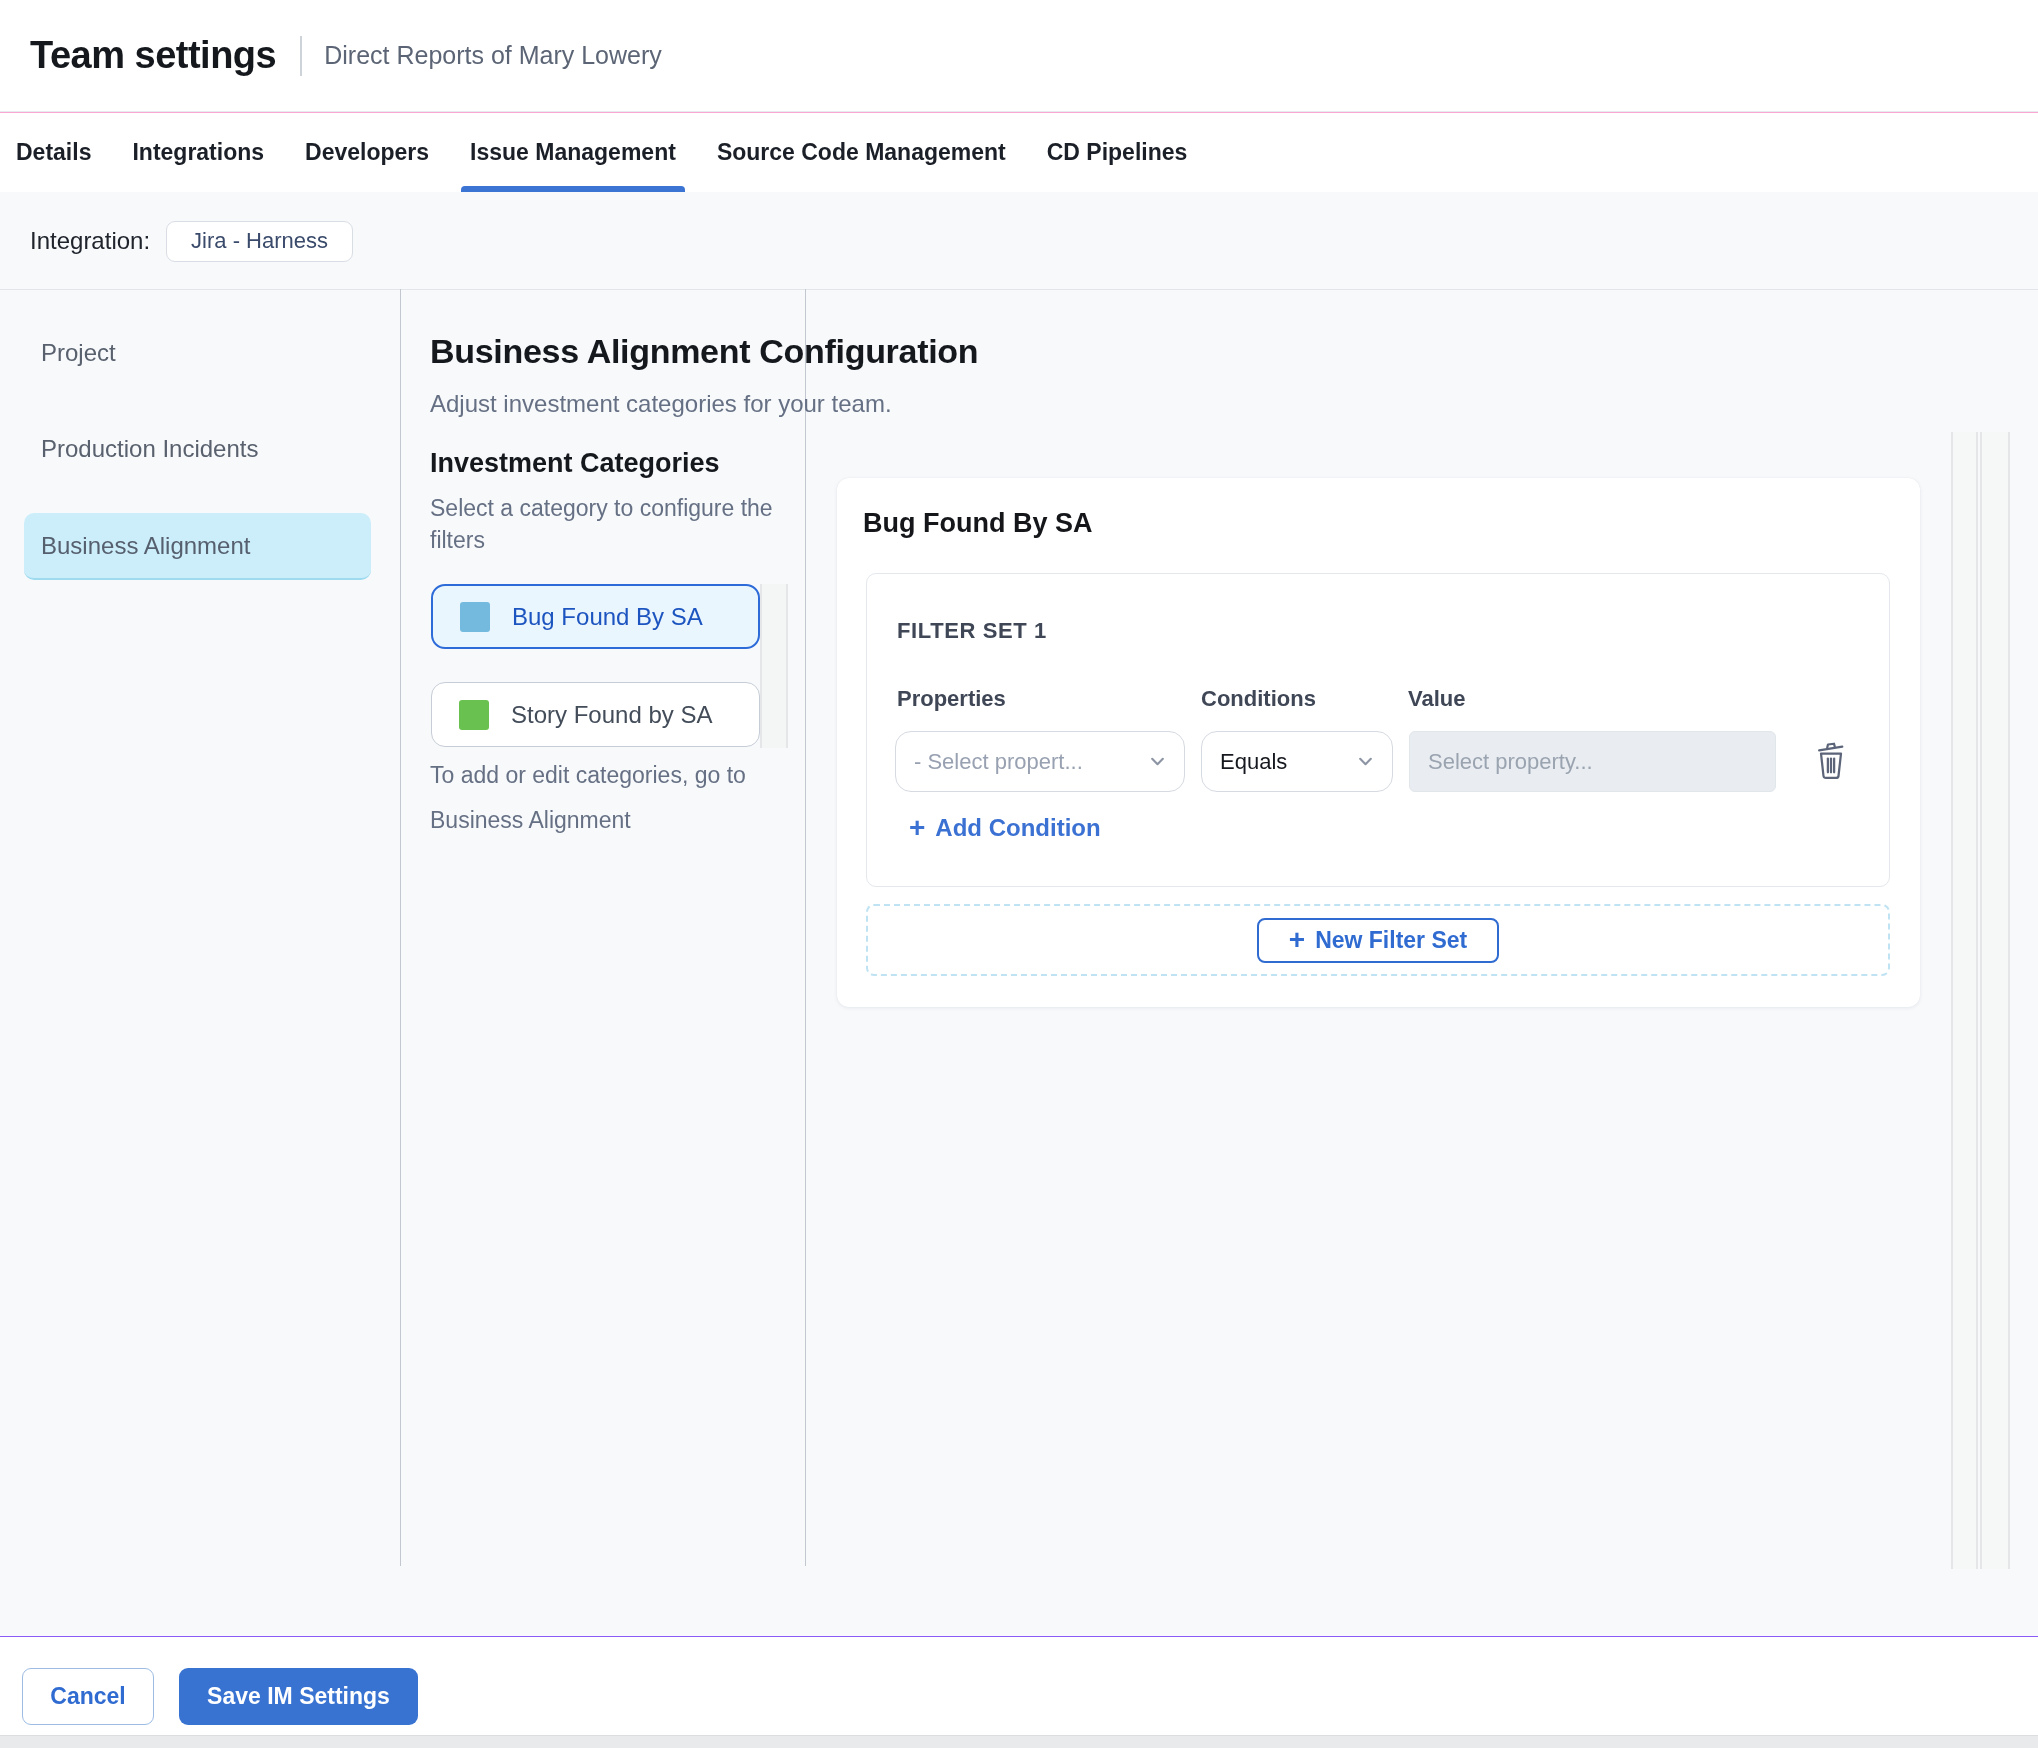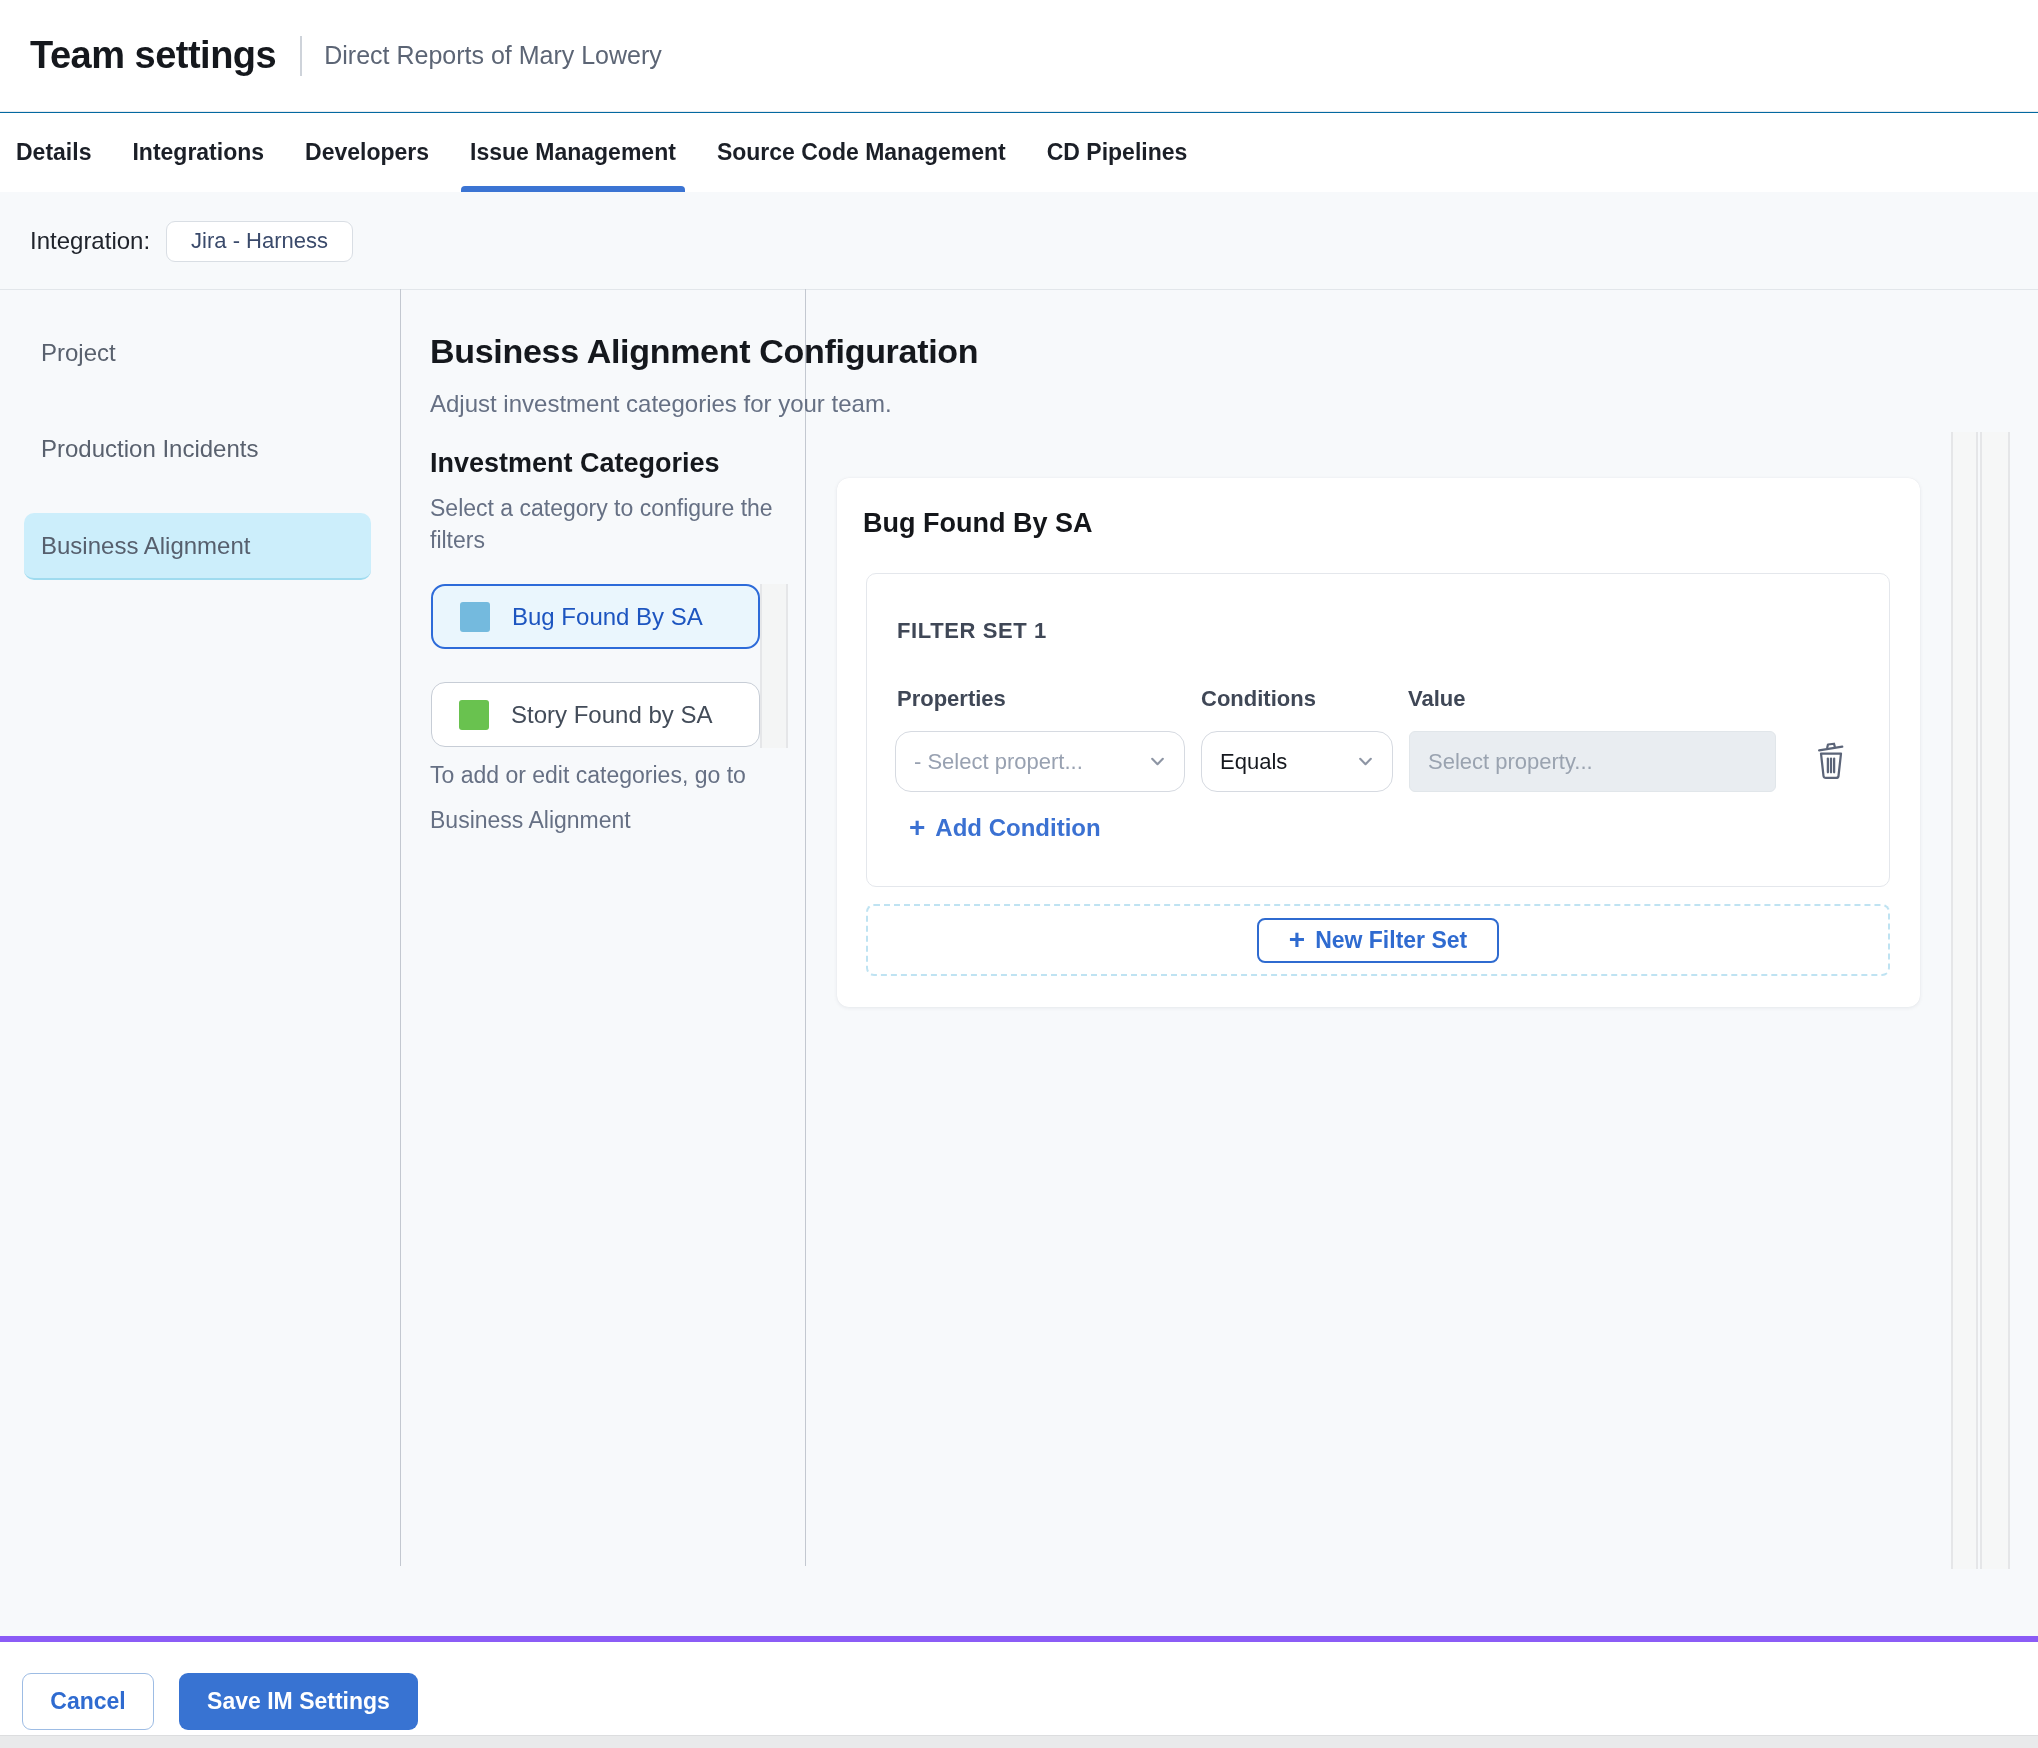--- a/index.html
+++ b/index.html
@@ -2,21 +2,21 @@
 <html><head>
 <meta charset="utf-8">
 <style>
   * { box-sizing: border-box; margin: 0; padding: 0; }
   html,body { width: 2038px; }
   body {
     font-family: "Liberation Sans", "DejaVu Sans", sans-serif;
     background: #ffffff;
     -webkit-font-smoothing: antialiased;
   }
-  .page { position: relative; width: 2038px; height: 1748px; background: #0369a1; overflow: hidden; }
+  .page { position: relative; width: 2038px; height: 1748px; background: #f9a8d4; overflow: hidden; }
 
   
   .header {
     position: absolute; top: 0; left: 0; right: 0; height: 112px;
     background: #ffffff; border-bottom: 1px solid #e7eaee;
     display: flex; align-items: center; padding-left: 30px;
   }
   .header-title { font-size: 38px; font-weight: 700; color: #15181d; letter-spacing: -0.5px; }
   .header-sep { width: 2px; height: 40px; background: #ced3da; margin: 0 22px 0 24px; }
   .header-subtitle { font-size: 25px; color: #5c6575; font-weight: 400; }
@@ -137,21 +137,21 @@
   }
 
   
   .track { position: absolute; top: 240px; height: 1137px; background: #f6f7f7; border-left: 2px solid #e5e6e8; border-right: 2px solid #e5e6e8; }
   .track.t1 { left: 1951px; width: 27px; }
   .track.t2 { left: 1980px; width: 30px; }
 
   
   .footer {
     position: absolute; left: 0; right: 0; top: 1636px; height: 112px;
-    background: #ffffff; border-top: 6px solid #8b5cf6;
+    background: #ffffff; border-top: 1px solid #8b5cf6;
   }
   .btn-cancel {
     position: absolute; left: 22px; top: 31px; width: 132px; height: 57px;
     background: #ffffff; border: 1px solid #9dbce4; border-radius: 9px; cursor: pointer;
     font-size: 23px; font-weight: 700; color: #2f6bd0;
     font-family: "Liberation Sans", "DejaVu Sans", sans-serif;
   }
   .btn-save {
     position: absolute; left: 179px; top: 31px; width: 239px; height: 57px;
     background: #3873d2; border: none; border-radius: 9px; cursor: pointer;

